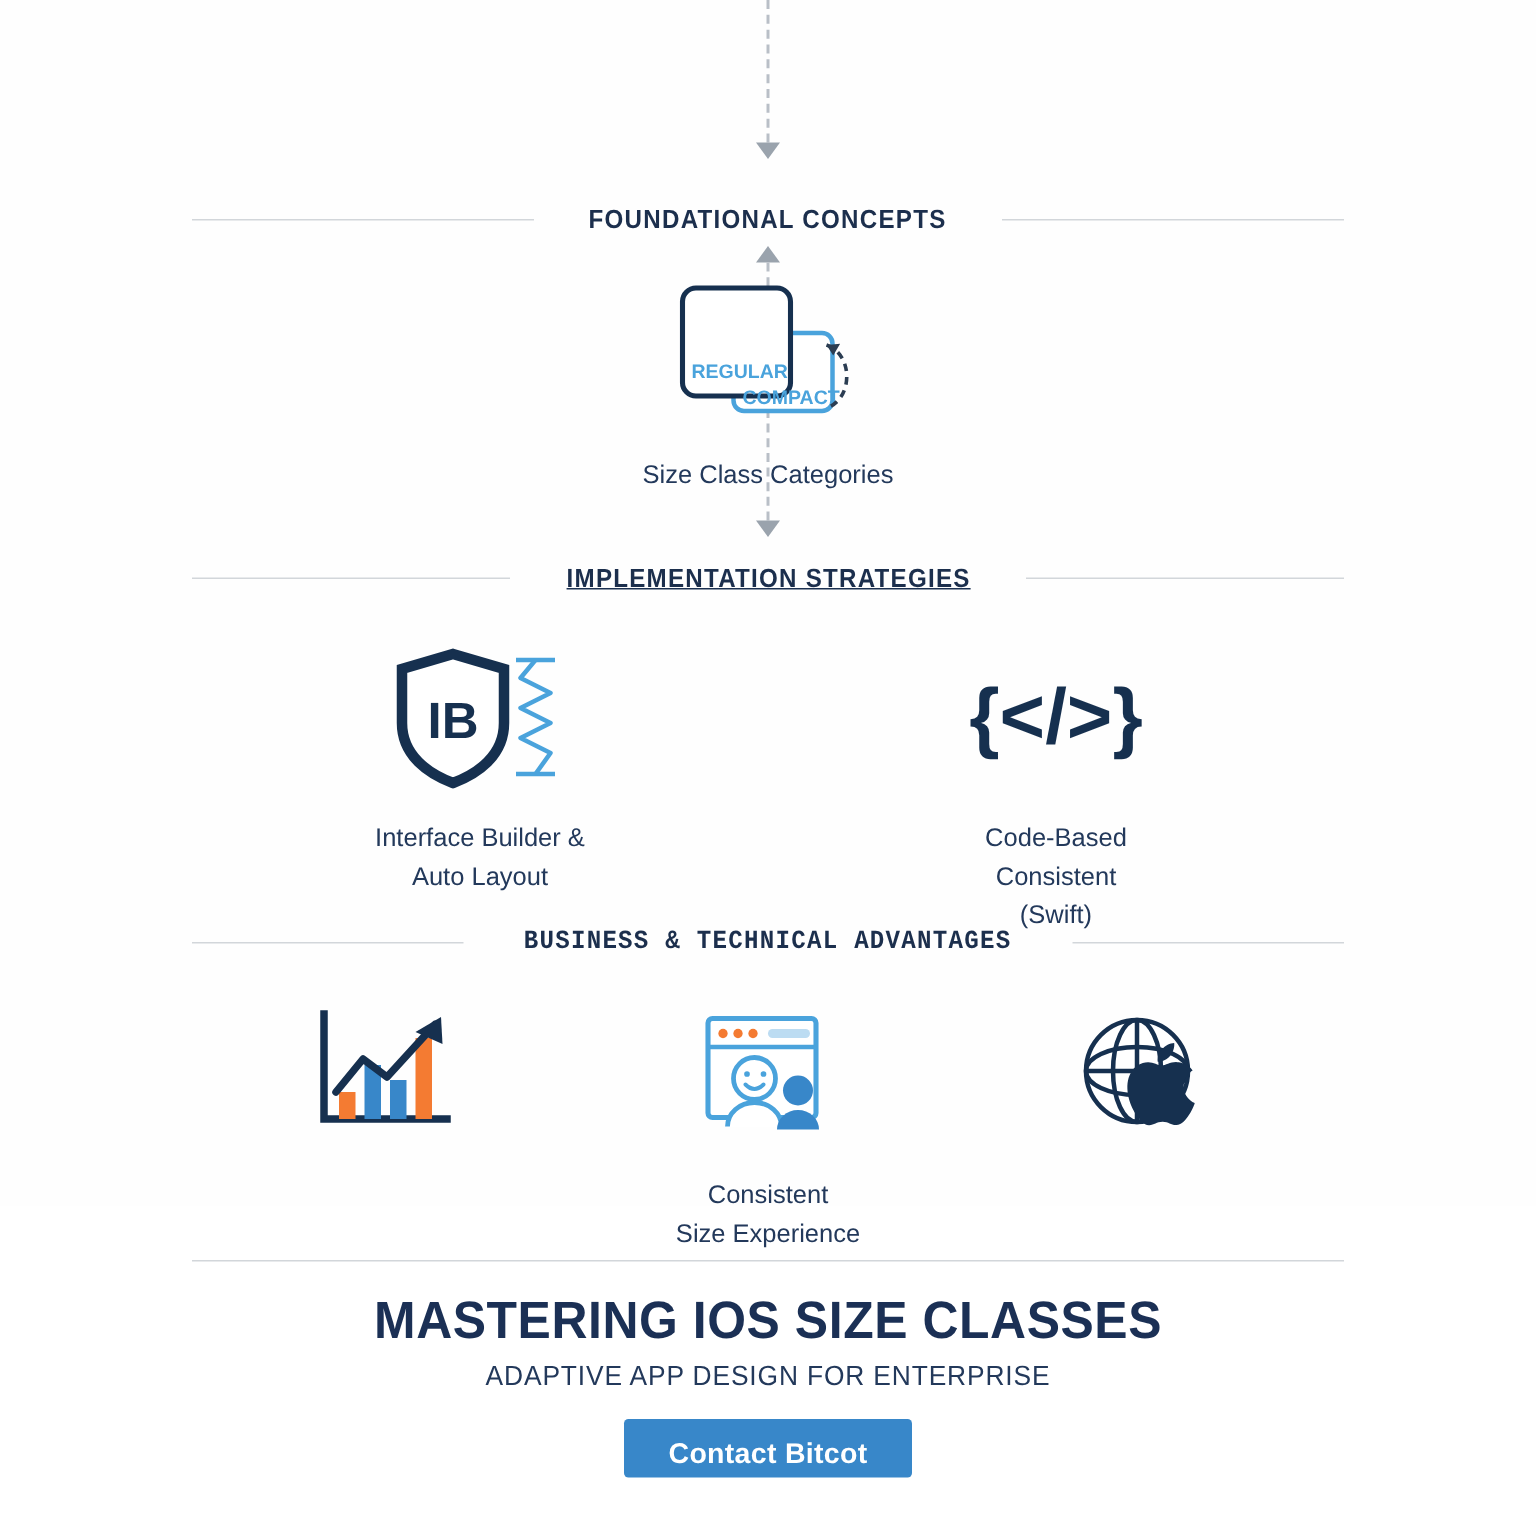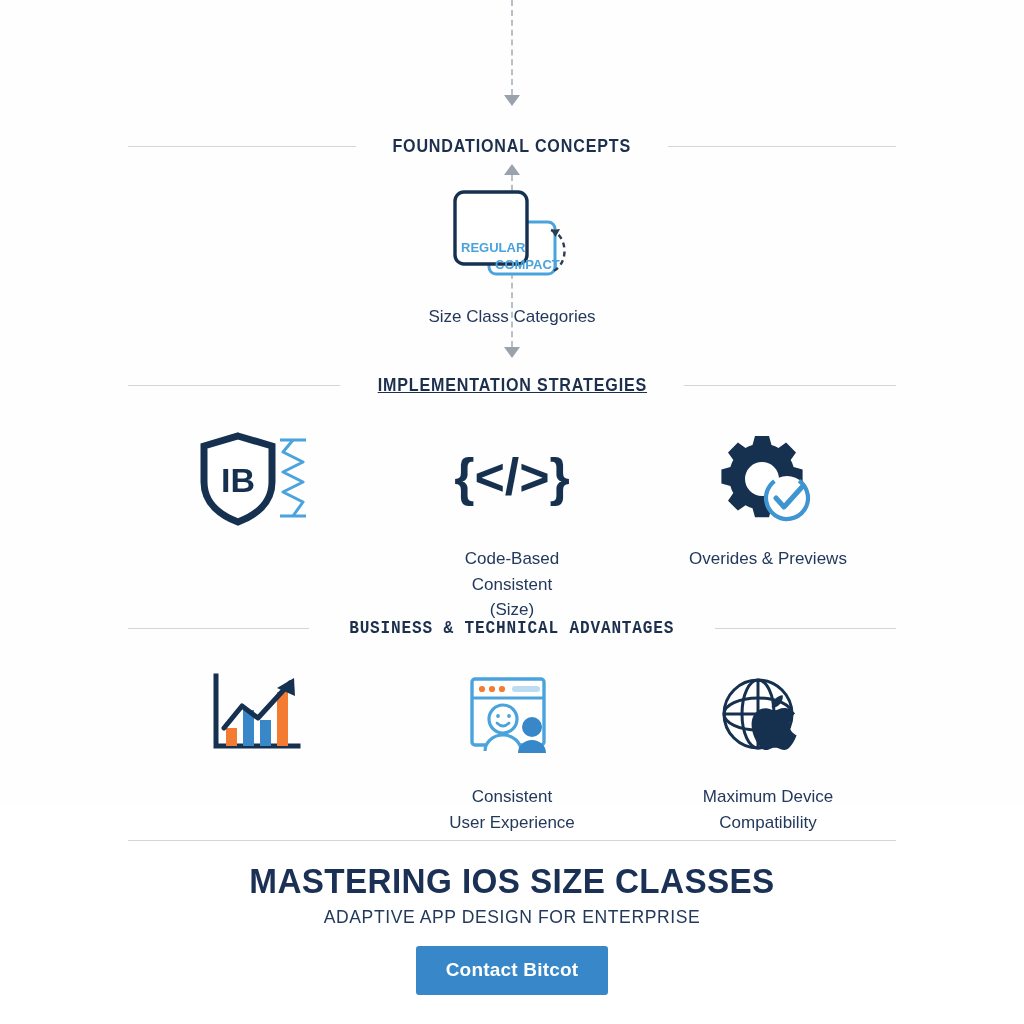--- a/index.html
+++ b/index.html
@@ -138,21 +138,21 @@
     display: flex;
     justify-content: center;
   }
   .cta-button {
     background: #3887c9;
     color: #ffffff;
     font-size: 19px;
     font-weight: bold;
     border: none;
     border-radius: 3px;
-    padding: 13px 30px 14px 30px;
+    padding: 13px 30px 4px 30px;
     font-family: "Liberation Sans", sans-serif;
     cursor: pointer;
     letter-spacing: 0.2px;
   }
 
   svg { display: block; }
 </style>
 </head>
 <body>
 
@@ -209,60 +209,39 @@
         <svg width="120" height="96" viewBox="0 0 120 96">
           <path d="M 42 6 L 76 16 L 76 52 C 76 74 58 86 42 92
                    C 26 86 8 74 8 52 L 8 16 Z" fill="#ffffff" stroke="#16304f" stroke-width="7"></path>
           <text x="42" y="62" text-anchor="middle" font-family="Liberation Sans, sans-serif" font-size="34" font-weight="bold" fill="#16304f">IB</text>
 
           <line x1="84" y1="10" x2="110" y2="10" stroke="#4aa3dc" stroke-width="3"></line>
           <line x1="84" y1="86" x2="110" y2="86" stroke="#4aa3dc" stroke-width="3"></line>
           <path d="M 97 10 L 87 22 L 107 32 L 87 42 L 107 52 L 87 62 L 107 72 L 97 86" fill="none" stroke="#4aa3dc" stroke-width="3" stroke-linejoin="round"></path>
         </svg>
       </div>
+      <div class="caption">
+        <div>Interface Builder &amp;</div>
+        <div>Auto Layout</div>
+      </div>
     </div>
 
     <div class="cell">
       <div class="icon-box">
         <svg width="130" height="90" viewBox="0 0 130 90">
           <text x="65" y="62" text-anchor="middle" font-family="Liberation Sans, sans-serif" font-size="52" font-weight="bold" fill="#16304f">{&lt;/&gt;}</text>
         </svg>
       </div>
       <div class="caption">
         <div>Code-Based</div>
         <div>Consistent</div>
-        <div>(Size)</div>
-      </div>
-    </div>
-
-    <div class="cell">
-      <div class="icon-box">
-        <svg width="110" height="96" viewBox="0 0 110 96">
-
-          <g fill="#16304f">
-            <path d="M 42 6 h 14 l 2.5 9 a 27 27 0 0 1 7 2.9 l 7.6 -5.3 l 9.9 9.9
-                     l -5.3 7.6 a 27 27 0 0 1 2.9 7 l 9 2.5 v 14 l -9 2.5
-                     a 27 27 0 0 1 -2.9 7 l 5.3 7.6 l -9.9 9.9 l -7.6 -5.3
-                     a 27 27 0 0 1 -7 2.9 l -2.5 9 h -14 l -2.5 -9
-                     a 27 27 0 0 1 -7 -2.9 l -7.6 5.3 l -9.9 -9.9 l 5.3 -7.6
-                     a 27 27 0 0 1 -2.9 -7 l -9 -2.5 v -14 l 9 -2.5
-                     a 27 27 0 0 1 2.9 -7 l -5.3 -7.6 l 9.9 -9.9 l 7.6 5.3
-                     a 27 27 0 0 1 7 -2.9 z"></path>
-          </g>
-          <circle cx="49" cy="49" r="17" fill="#ffffff"></circle>
-
-          <circle cx="74" cy="68" r="22" fill="#ffffff"></circle>
-          <circle cx="74" cy="68" r="21" fill="none" stroke="#3f94d2" stroke-width="4.2" stroke-dasharray="105,30" transform="rotate(-55 74 68)"></circle>
-          <path d="M 63 68 l 8 9 l 18 -20" fill="none" stroke="#3f94d2" stroke-width="5" stroke-linecap="round" stroke-linejoin="round"></path>
-        </svg>
-      </div>
-      <div class="caption">
-        <div>Overides &amp; Previews</div>
-      </div>
-    </div>
+        <div>(Swift)</div>
+      </div>
+    </div>
+
   </div>
 
   <div class="section-header" style="top:618px;font-family:Liberation Mono, monospace;">
     <div class="rule left"></div>
     <div class="section-title">BUSINESS &amp; TECHNICAL ADVANTAGES</div>
     <div class="rule right"></div>
   </div>
 
   <div class="row" style="top:662px;">
 
@@ -299,21 +278,21 @@
           <circle cx="45" cy="45" r="1.9" fill="#4aa3dc"></circle>
           <path d="M 33 52 q 6 6 12 0" fill="none" stroke="#4aa3dc" stroke-width="2.6" stroke-linecap="round"></path>
           <path d="M 21 80 a 18 16 0 0 1 36 0" fill="#ffffff" stroke="#4aa3dc" stroke-width="3.2"></path>
 
           <circle cx="68" cy="56" r="10" fill="#3887c9"></circle>
           <path d="M 54 82 a 14 13 0 0 1 28 0 z" fill="#3887c9"></path>
         </svg>
       </div>
       <div class="caption">
         <div>Consistent</div>
-        <div>User Experience</div>
+        <div>Size Experience</div>
       </div>
     </div>
 
     <div class="cell">
       <div class="icon-box">
         <svg width="104" height="92" viewBox="0 0 104 92">
 
           <circle cx="42" cy="44" r="34" fill="#ffffff" stroke="#16304f" stroke-width="3"></circle>
           <line x1="8" y1="44" x2="76" y2="44" stroke="#16304f" stroke-width="3"></line>
           <line x1="42" y1="10" x2="42" y2="78" stroke="#16304f" stroke-width="3"></line>
@@ -325,24 +304,20 @@
                      c -4.7 0.1 -9 2.7 -11.4 6.9 c -4.9 8.5 -1.2 21 3.5 27.9
                      c 2.3 3.4 5.1 7.2 8.7 7.1 c 3.5 -0.1 4.8 -2.3 9 -2.3
                      c 4.2 0 5.4 2.3 9.1 2.2 c 3.8 -0.1 6.2 -3.4 8.5 -6.8
                      c 2.7 -3.9 3.8 -7.7 3.8 -7.9 c -0.1 0 -7.3 -2.8 -7.4 -11.2
                      c -0.1 -7 5.7 -10.3 6 -10.5 c -3.3 -4.8 -8.4 -5.4 -10.1 -5.5 z"></path>
             <path d="M 64 34 c 1.9 -2.3 3.2 -5.5 2.8 -8.7 c -2.8 0.1 -6.1 1.8 -8.1 4.1
                      c -1.8 2 -3.3 5.3 -2.9 8.4 c 3.1 0.2 6.3 -1.6 8.2 -3.8 z"></path>
           </g>
         </svg>
       </div>
-      <div class="caption">
-        <div>Maximum Device</div>
-        <div>Compatibility</div>
-      </div>
     </div>
   </div>
 
   <div class="bottom-rule" style="top:840px;"></div>
 
   <div class="main-title" style="top:861px;">MASTERING IOS SIZE CLASSES</div>
   <div class="sub-title" style="top:906px;">ADAPTIVE APP DESIGN FOR ENTERPRISE</div>
 
   <div class="cta-wrap" style="top:946px;">
     <button class="cta-button">Contact Bitcot</button>

